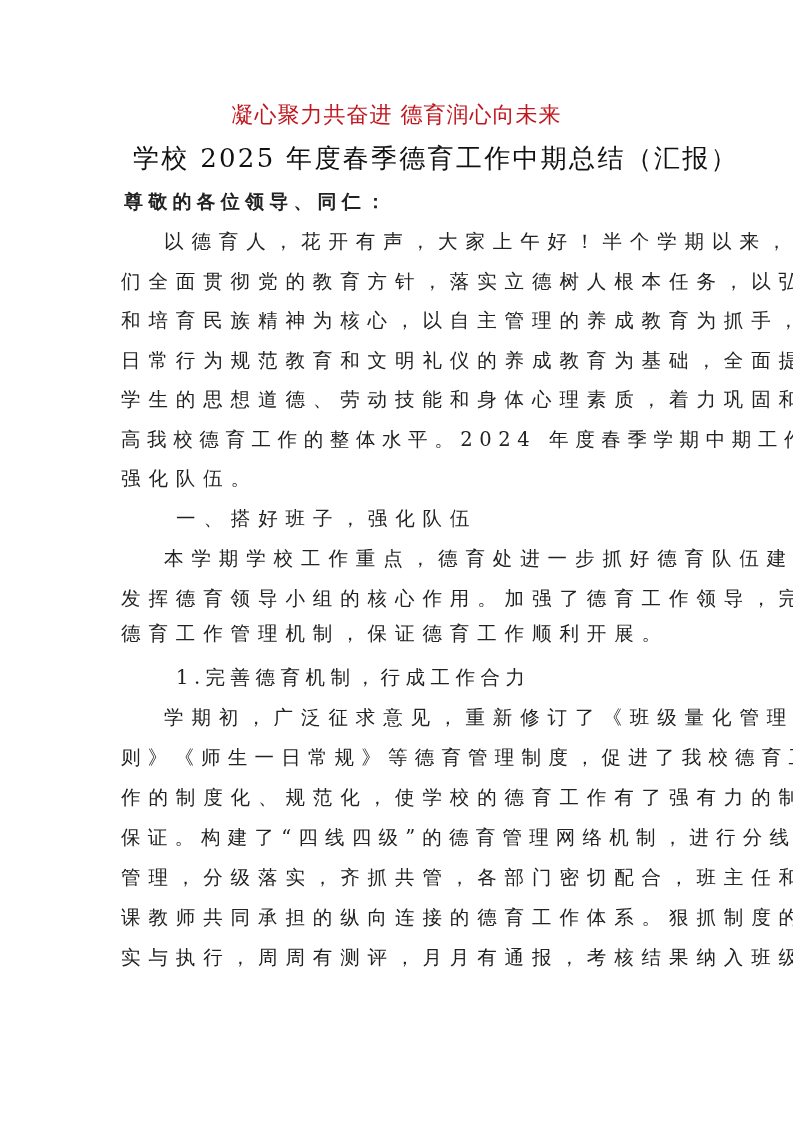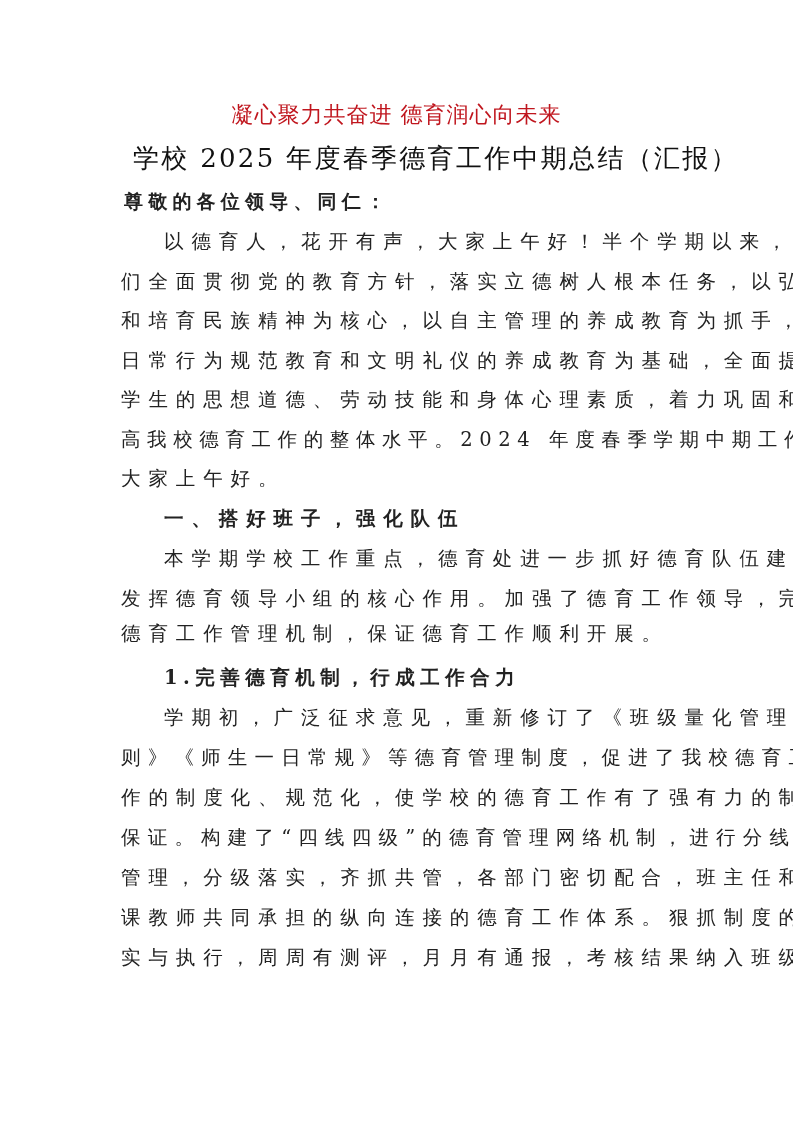--- a/index.html
+++ b/index.html
@@ -6,38 +6,38 @@
   body { width:793px; height:1122px; position:relative; overflow:hidden;
          font-family:"DejaVu Serif","Liberation Serif",serif; color:#1a1a1a; }
   .page { position:absolute; left:0; top:0; width:793px; height:1122px; background:#fff; }
   .line { position:absolute; white-space:nowrap; line-height:1; }
   .red-title { left:0; width:793px; text-align:center; top:104px; font-size:22px;
                color:#c0161e; letter-spacing:1px; font-family:"DejaVu Sans","Liberation Sans",sans-serif; }
   .main-title { left:133px; top:145px; font-size:26px; letter-spacing:2.3px; color:#111; }
   .greet { left:124px; top:192px; font-size:19px; letter-spacing:5.2px; font-weight:bold; color:#222; }
   .body { left:121px; font-size:19.5px; letter-spacing:7.9px; color:#222; }
   .indent { left:164px; }
-  .heading { font-weight:bold; }
+  .heading { font-weight:normal;margin-left:12px; }
 </style>
 </head>
 <body>
 
 <div class="page">
 
   <div class="line red-title">凝心聚力共奋进 德育润心向未来</div>
   <div class="line main-title">学校 2025 年度春季德育工作中期总结（汇报）</div>
   <div class="line greet">尊敬的各位领导、同仁：</div>
 
   <div class="line body indent" style="top:232px">以德育人，花开有声，大家上午好！半个学期以来，我</div>
   <div class="line body" style="top:272px">们全面贯彻党的教育方针，落实立德树人根本任务，以弘扬</div>
   <div class="line body" style="top:311px">和培育民族精神为核心，以自主管理的养成教育为抓手，以</div>
   <div class="line body" style="top:351px">日常行为规范教育和文明礼仪的养成教育为基础，全面提高</div>
   <div class="line body" style="top:390px">学生的思想道德、劳动技能和身体心理素质，着力巩固和提</div>
   <div class="line body" style="top:430px; letter-spacing:6.6px">高我校德育工作的整体水平。2024 年度春季学期中期工作情</div>
-  <div class="line body" style="top:469px">大家上午好。</div>
+  <div class="line body" style="top:469px">强化队伍。</div>
 
   <div class="line body indent heading" style="top:509px">一、搭好班子，强化队伍</div>
 
   <div class="line body indent" style="top:549px">本学期学校工作重点，德育处进一步抓好德育队伍建设，</div>
   <div class="line body" style="top:589px">发挥德育领导小组的核心作用。加强了德育工作领导，完善</div>
   <div class="line body" style="top:624px">德育工作管理机制，保证德育工作顺利开展。</div>
 
   <div class="line body indent heading" style="top:668px; letter-spacing:5.5px">1.完善德育机制，行成工作合力</div>
 
   <div class="line body indent" style="top:708px">学期初，广泛征求意见，重新修订了《班级量化管理细</div>

